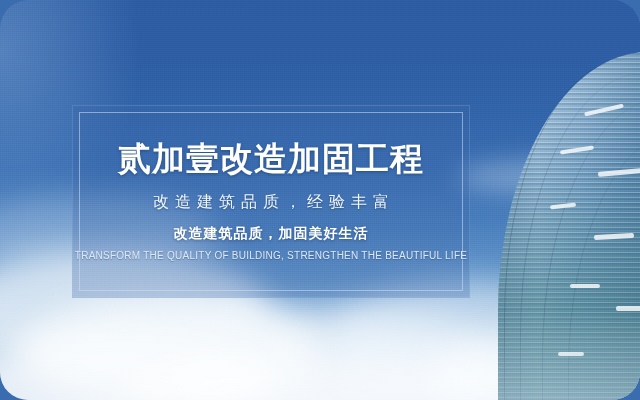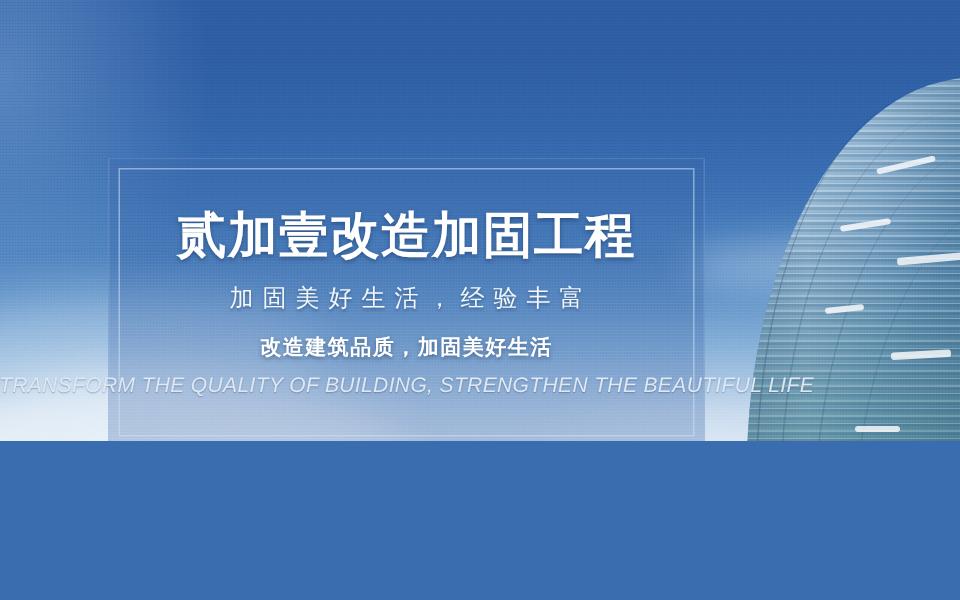--- a/index.html
+++ b/index.html
@@ -4,22 +4,23 @@
 <style>
   html,body{margin:0;padding:0;}
   body{
     width:640px;height:400px;overflow:hidden;
     font-family:"Liberation Sans","DejaVu Sans",sans-serif;
     background:#3a6cb0;
   }
 
   
   .banner{
-    position:relative;width:640px;height:294px;overflow:hidden;
+    position:relative;width:640px;height:400px;overflow:hidden;
     background:#2f5ca0;
+    border-radius:28px;
   }
 
   
   .sky{
     position:absolute;inset:0;
     background:
       linear-gradient(180deg,
         #2d5ca3 0%,
         #2e5da4 14%,
         #3264a9 28%,
@@ -160,24 +161,24 @@
     text-shadow:0 1px 2px rgba(22,52,92,.45);
     margin:0 0 16px 0;white-space:nowrap;
   }
   .title-slogan{
     font-size:14px;line-height:1;font-weight:bold;color:#ffffff;
     letter-spacing:1px;
     text-shadow:0 1px 3px rgba(22,52,92,.5);
     margin:0 0 11px 0;white-space:nowrap;
   }
   .title-en{
-    font-size:14px;line-height:1;color:#dfe9f4;font-weight:normal;
+    font-size:10px;line-height:1;color:#dfe9f4;font-weight:normal;
     letter-spacing:.25px;
     text-shadow:0 1px 1px rgba(22,52,92,.35);
-    margin:0;white-space:nowrap;font-style:italic;
+    margin:0;white-space:nowrap;
   }
 
   
   .grain{
     position:absolute;inset:0;pointer-events:none;opacity:.05;
     background-image:
       repeating-linear-gradient(0deg, rgba(0,0,0,.5) 0 1px, rgba(255,255,255,.5) 1px 2px),
       repeating-linear-gradient(90deg, rgba(0,0,0,.5) 0 1px, rgba(255,255,255,.5) 1px 2px);
     mix-blend-mode:overlay;
   }
@@ -217,20 +218,20 @@
     <div class="sliver sv-7"></div>
     <div class="sliver sv-8"></div>
     <div class="tower-glow"></div>
     <div class="tower-haze"></div>
   </div>
 
   <div class="panel">
     <div class="panel-inner-border"></div>
     <div class="panel-content">
       <div class="title-main">贰加壹改造加固工程</div>
-      <div class="title-sub">加固美好生活，经验丰富</div>
+      <div class="title-sub">改造建筑品质，经验丰富</div>
       <div class="title-slogan">改造建筑品质，加固美好生活</div>
       <div class="title-en">TRANSFORM THE QUALITY OF BUILDING, STRENGTHEN THE BEAUTIFUL LIFE</div>
     </div>
   </div>
 
   <div class="grain"></div>
 </div>
 
 </body></html>

